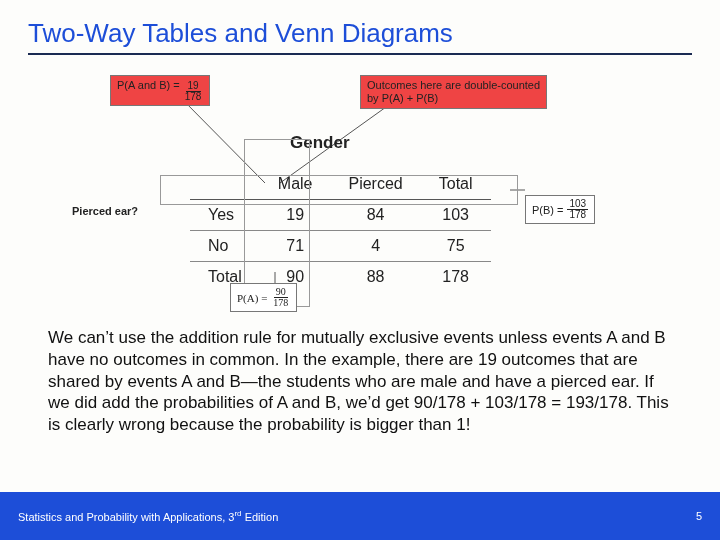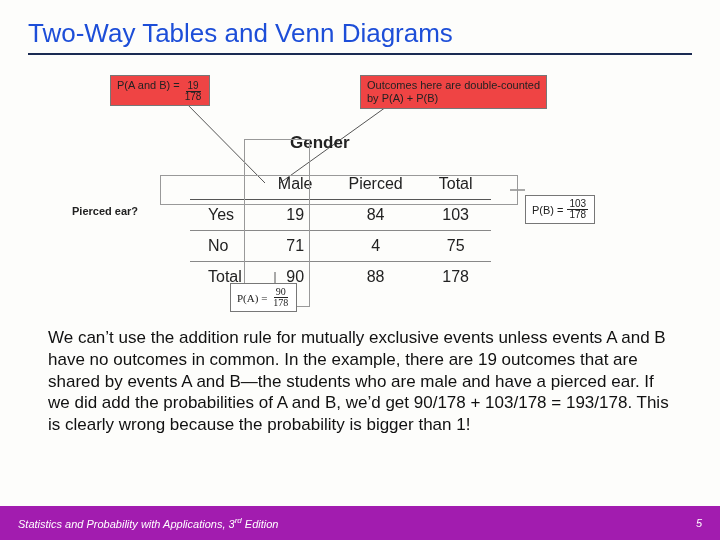--- a/index.html
+++ b/index.html
@@ -30,21 +30,21 @@
   .pa-box { position: absolute; left: 150px; top: 208px; border: 1px solid #777; padding: 3px 6px; font-size: 11px; display: flex; align-items: center; gap: 4px; background: #fff; font-family: Liberation Serif, serif; }
   .pb-box { position: absolute; left: 445px; top: 100px; border: 1px solid #777; padding: 3px 6px; font-size: 11px; display: flex; align-items: center; gap: 4px; background: #fff; margin-top: 20px; }
 
   .frac { display: inline-flex; flex-direction: column; align-items: center; line-height: 1; font-size: 10px; }
   .frac .num { border-bottom: 1px solid #222; padding: 0 2px; }
   .frac .den { padding: 0 2px; }
 
   svg.lines { position: absolute; left: 0; top: 0; width: 560px; height: 240px; pointer-events: none; }
 
   .body-text { padding: 12px 48px 0 48px; font-size: 17px; line-height: 1.28; color: #111; }
-  .footer { position: absolute; bottom: 0; left: 0; right: 0; height: 34px; background: #a21caf; color: #fff; display: flex; align-items: center; justify-content: space-between; padding: 0 18px; font-size: 11px; font-style: italic; }
+  .footer { position: absolute; bottom: 0; left: 0; right: 0; height: 48px; background: #1d4ed8; color: #fff; display: flex; align-items: center; justify-content: space-between; padding: 0 18px; font-size: 11px; }
   .footer sup { font-size: 8px; }
 </style>
 </head>
 <body>
 
 <div class="slide">
 
   <div class="title-wrap">
     <div class="title">Two-Way Tables and Venn Diagrams</div>
   </div>

